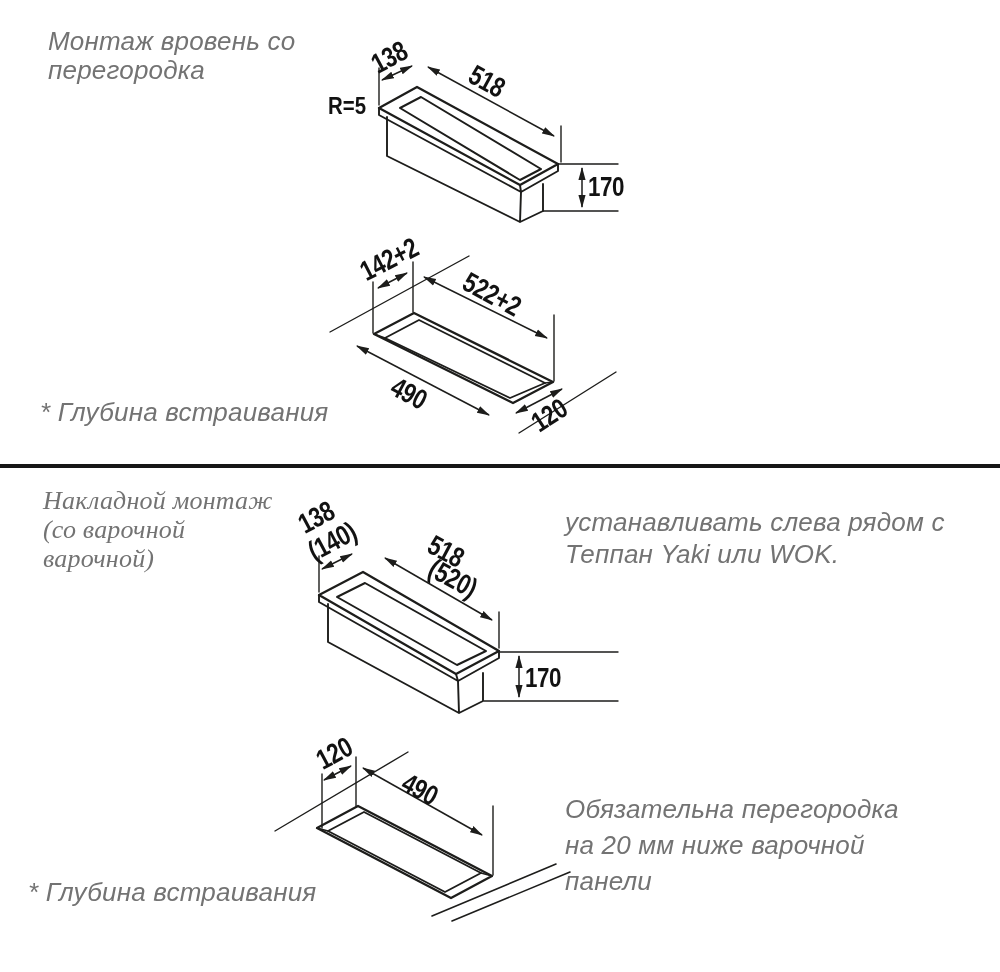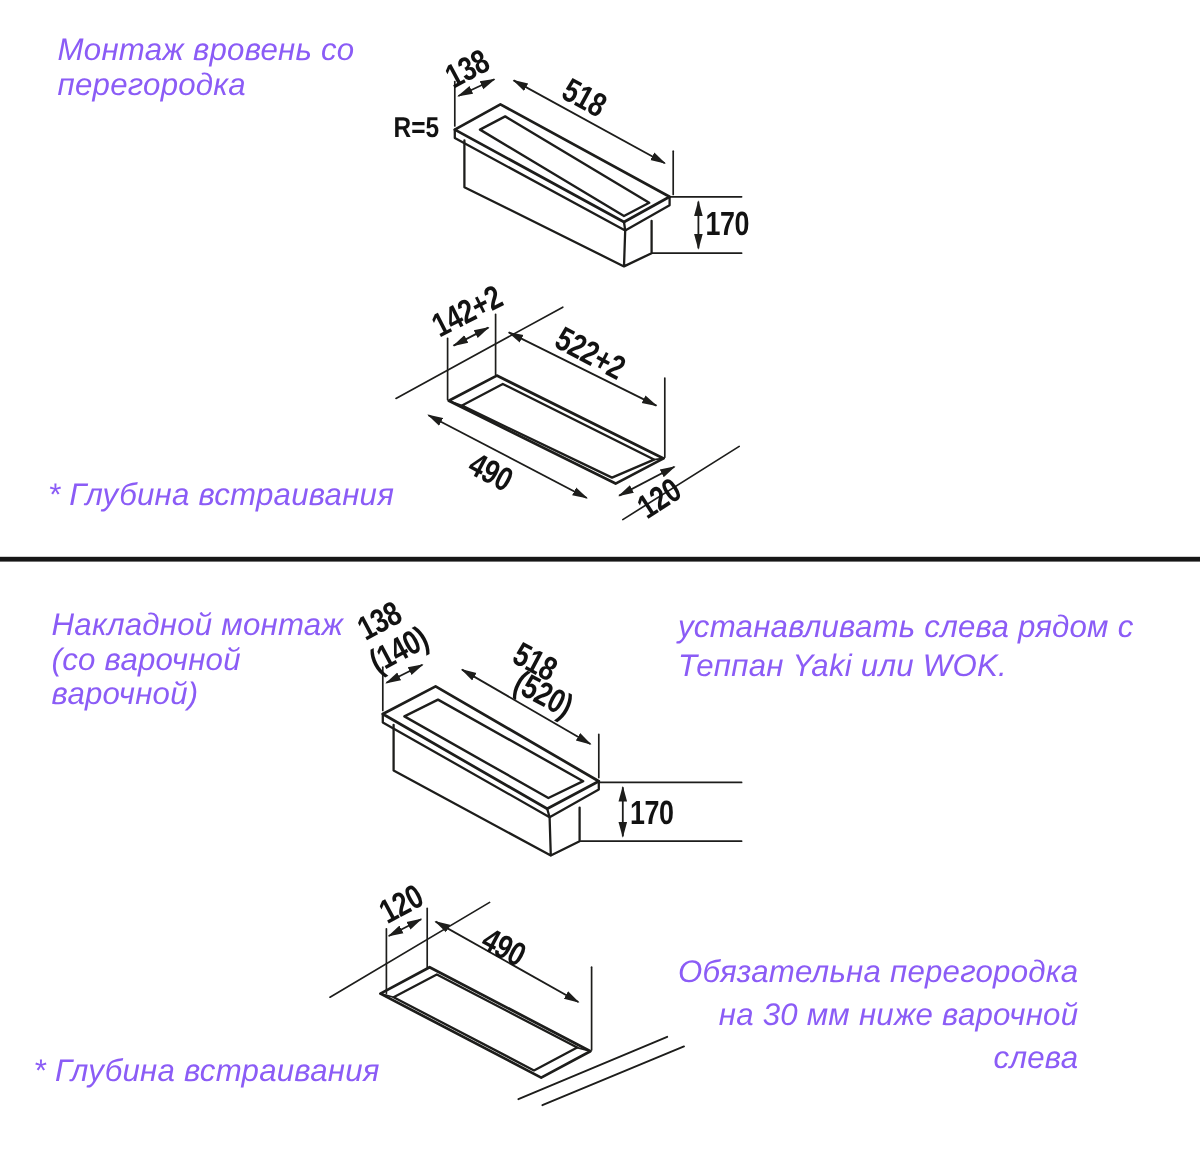--- a/index.html
+++ b/index.html
@@ -3,25 +3,25 @@
 <meta charset="utf-8">
 <style>
   html,body { margin:0; padding:0; background:#ffffff; }
   .page {
     position:relative; width:1000px; height:972px;
     background:#ffffff; overflow:hidden;
     font-family:"Liberation Sans", sans-serif;
   }
   .note {
     position:absolute; font-style:italic; font-size:26px; line-height:30px;
-    color:#8b5cf6; white-space:nowrap; letter-spacing:0.2px;
+    color:#737373; white-space:nowrap; letter-spacing:0.2px;
   }
   .lh29 { line-height:29px; }
   .lh32 { line-height:32px; }
-  .lh36 { line-height:36px;text-align:right; }
+  .lh36 { line-height:36px; }
   .separator {
     position:absolute; left:0; top:464px; width:1000px; height:4px;
     background:#161616;
   }
   svg.draw { position:absolute; left:0; top:0; }
   .ol  { stroke:#1d1d1b; fill:none; stroke-linecap:round; stroke-linejoin:round; }
   .w23 { stroke-width:2.3; }
   .w20 { stroke-width:2.0; }
   .w19 { stroke-width:1.9; }
   .thin{ stroke:#1d1d1b; fill:none; stroke-width:1.4; stroke-linecap:round; }
@@ -44,35 +44,35 @@
     <div>Монтаж вровень со</div>
     <div>перегородка</div>
   </div>
 
   <div class="note" style="left:40px; top:397px;">
     <div>* Глубина встраивания</div>
   </div>
 
   <div class="separator"></div>
 
-  <div class="note lh29" style="left:43px; top:506px;">
+  <div class="note lh29" style="left:43px; top:486px;font-family:Liberation Serif, serif;">
     <div>Накладной монтаж</div>
     <div>(со варочной</div>
     <div>варочной)</div>
   </div>
 
   <div class="note lh32" style="left:565px; top:506px;">
     <div>устанавливать слева рядом с</div>
     <div>Теппан Yaki или WOK.</div>
   </div>
 
   <div class="note lh36" style="left:565px; top:791px;">
     <div>Обязательна перегородка</div>
-    <div>на 30 мм ниже варочной</div>
-    <div>слева</div>
+    <div>на 20 мм ниже варочной</div>
+    <div>панели</div>
   </div>
 
   <div class="note" style="left:28px; top:877px;">
     <div>* Глубина встраивания</div>
   </div>
 
   <svg class="draw" width="1000" height="972" viewBox="0 0 1000 972">
     <defs>
       <marker id="arr" viewBox="0 0 12 8" refX="11" refY="4" markerWidth="13" markerHeight="9" orient="auto-start-reverse" markerUnits="userSpaceOnUse">
         <path d="M0,0.7 L12,4 L0,7.3 Z" fill="#1d1d1b"></path>

